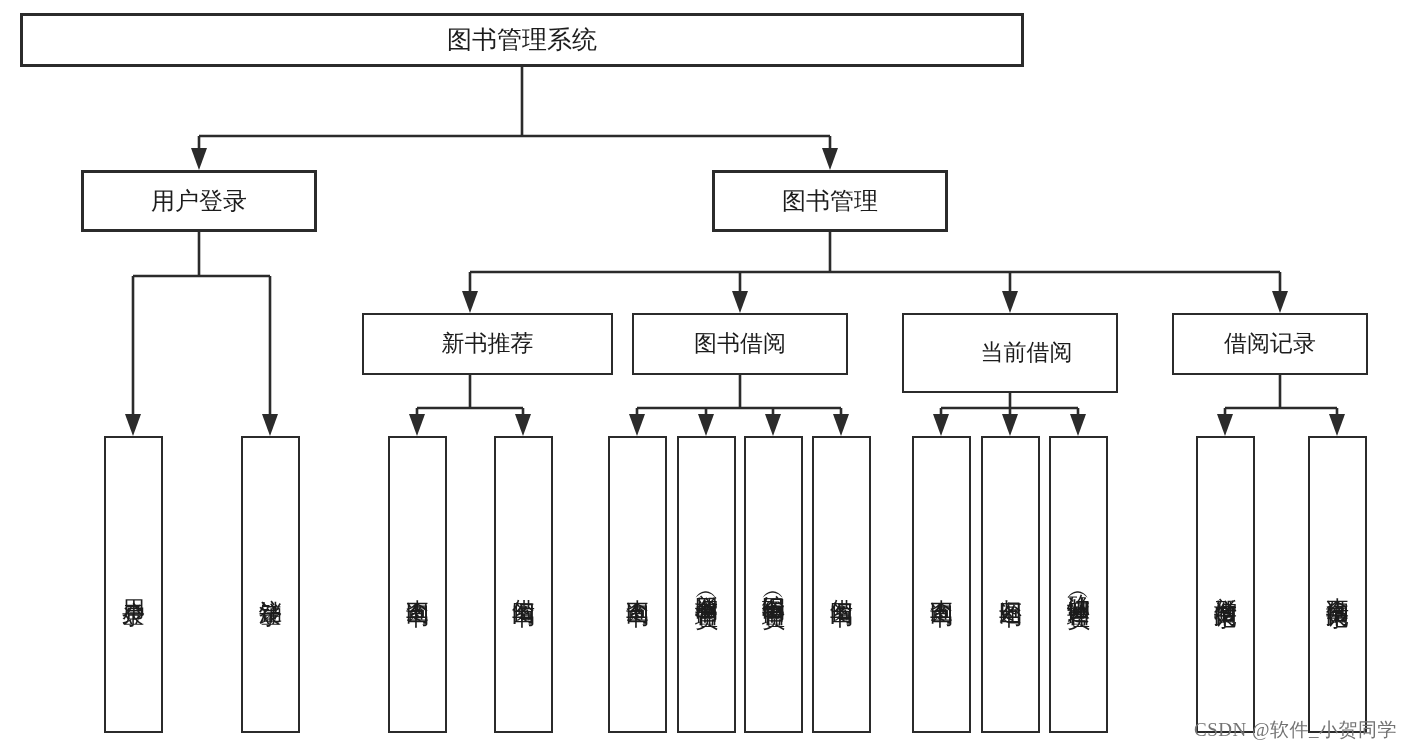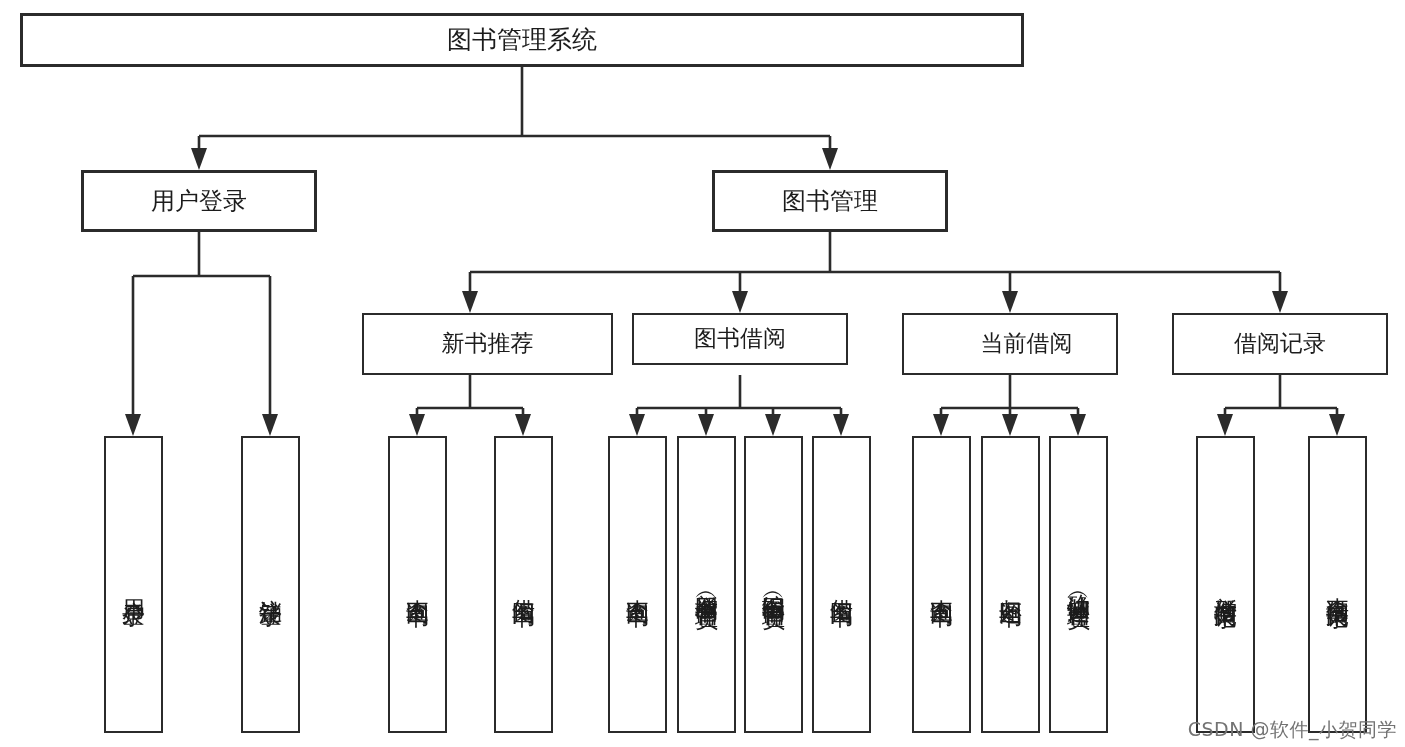--- a/index.html
+++ b/index.html
@@ -10,20 +10,21 @@
   }
   body {
     font-family: "DejaVu Sans", "Liberation Sans", sans-serif;
   }
   #diagram-canvas {
     position: relative;
     width: 1405px;
     height: 747px;
     background: #ffffff;
     overflow: hidden;
+    font-family: Liberation Serif, serif;
   }
   
   .node {
     position: absolute;
     box-sizing: border-box;
     border: 2.5px solid #2b2b2b;
     background: #ffffff;
     display: flex;
     align-items: center;
     justify-content: center;
@@ -161,27 +162,27 @@
   <div class="node lvl2" style="left:81px; top:170px; width:236px; height:62px;">
     <span>用户登录</span>
   </div>
   <div class="node lvl2" style="left:712px; top:170px; width:236px; height:62px;">
     <span>图书管理</span>
   </div>
 
   <div class="node lvl3" style="left:362px; top:313px; width:251px; height:62px;">
     <span>新书推荐</span>
   </div>
-  <div class="node lvl3" style="left:632px; top:313px; width:216px; height:52px;">
+  <div class="node lvl3" style="left:632px; top:313px; width:216px; height:62px;">
     <span>图书借阅</span>
   </div>
-  <div class="node lvl3" style="left:902px; top:313px; width:216px; height:62px;padding-left:33px;">
+  <div class="node lvl3" style="left:902px; top:313px; width:216px; height:80px;padding-left:33px;">
     <span>当前借阅</span>
   </div>
-  <div class="node lvl3" style="left:1172px; top:313px; width:216px; height:62px;">
+  <div class="node lvl3" style="left:1172px; top:313px; width:196px; height:62px;">
     <span>借阅记录</span>
   </div>
 
   <div class="node leaf" style="left:104px; top:436px; width:59px; height:297px;">
     <span class="vlabel">用户登录</span>
   </div>
   <div class="node leaf" style="left:241px; top:436px; width:59px; height:297px;">
     <span class="vlabel">注销登录</span>
   </div>
 

